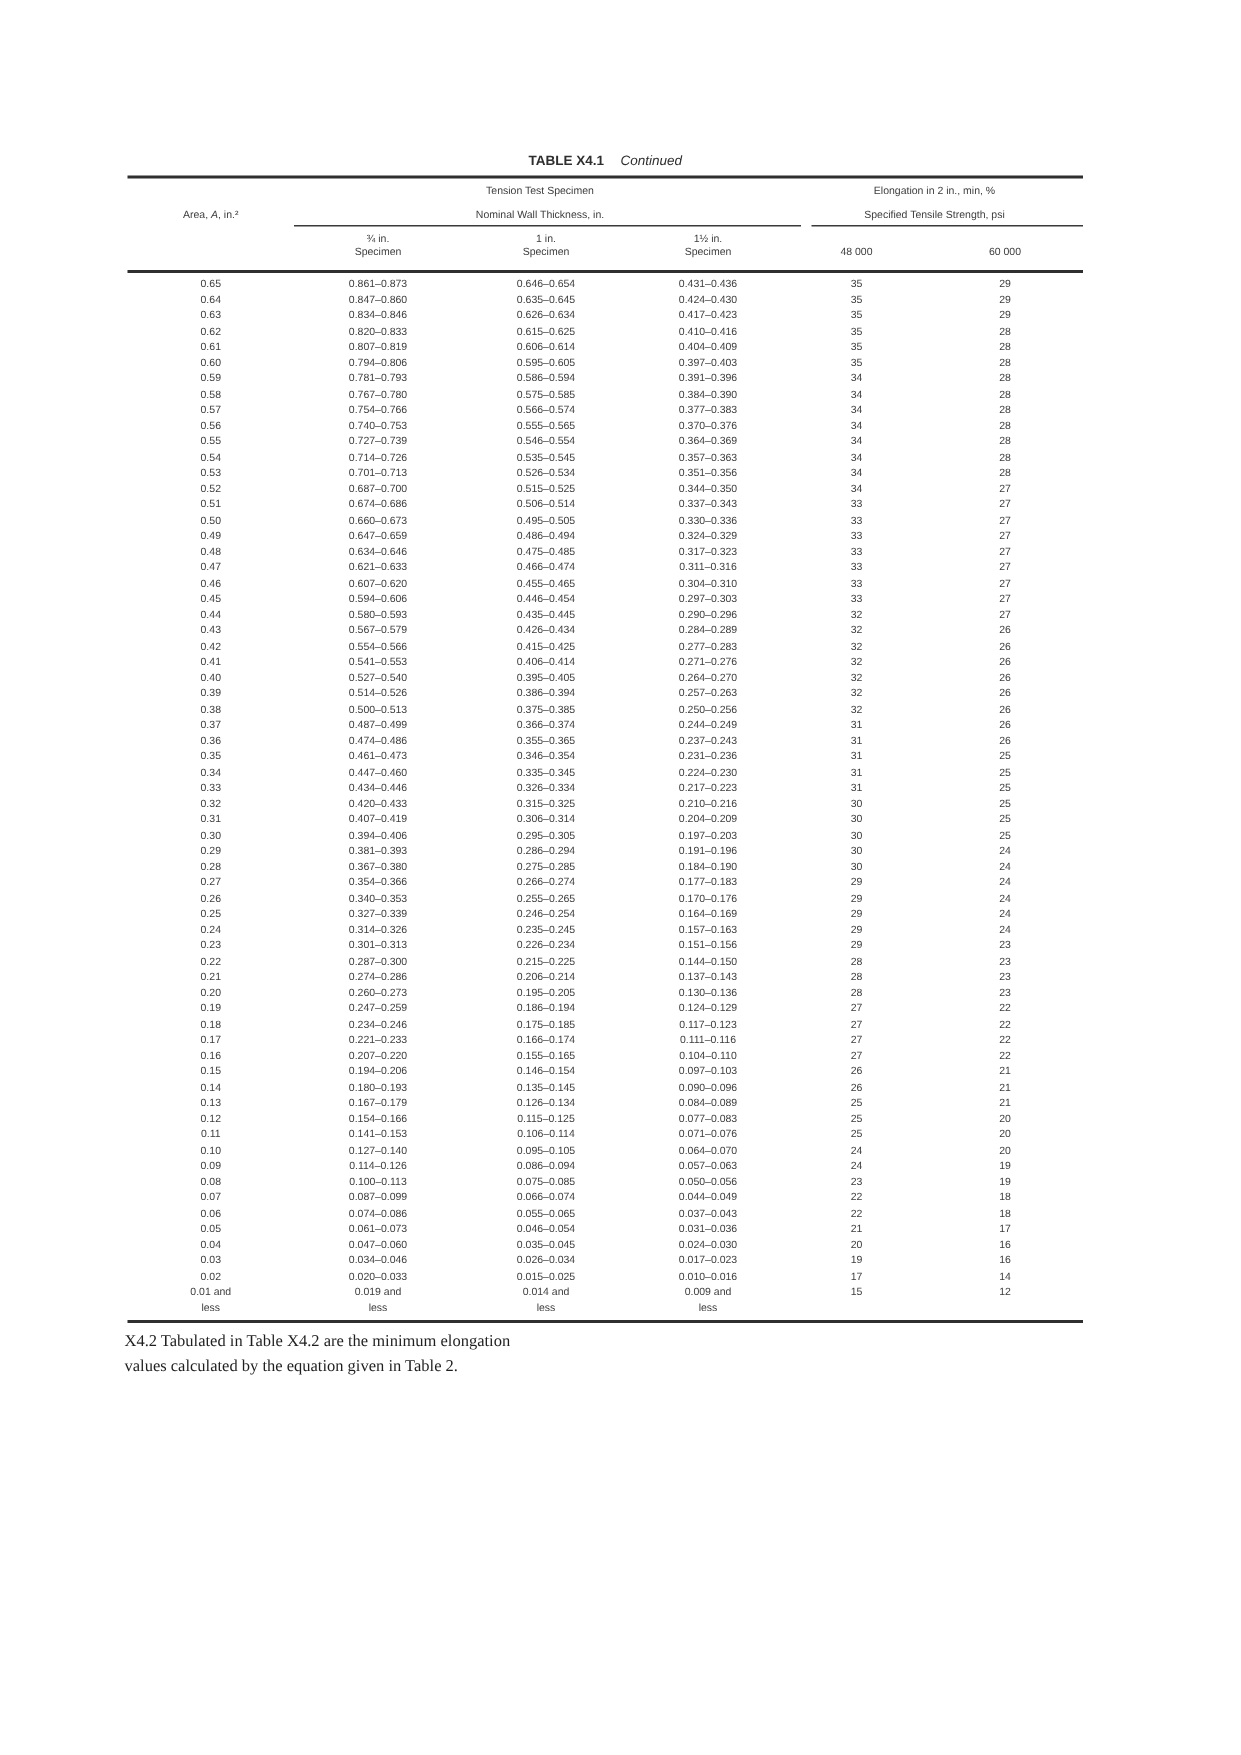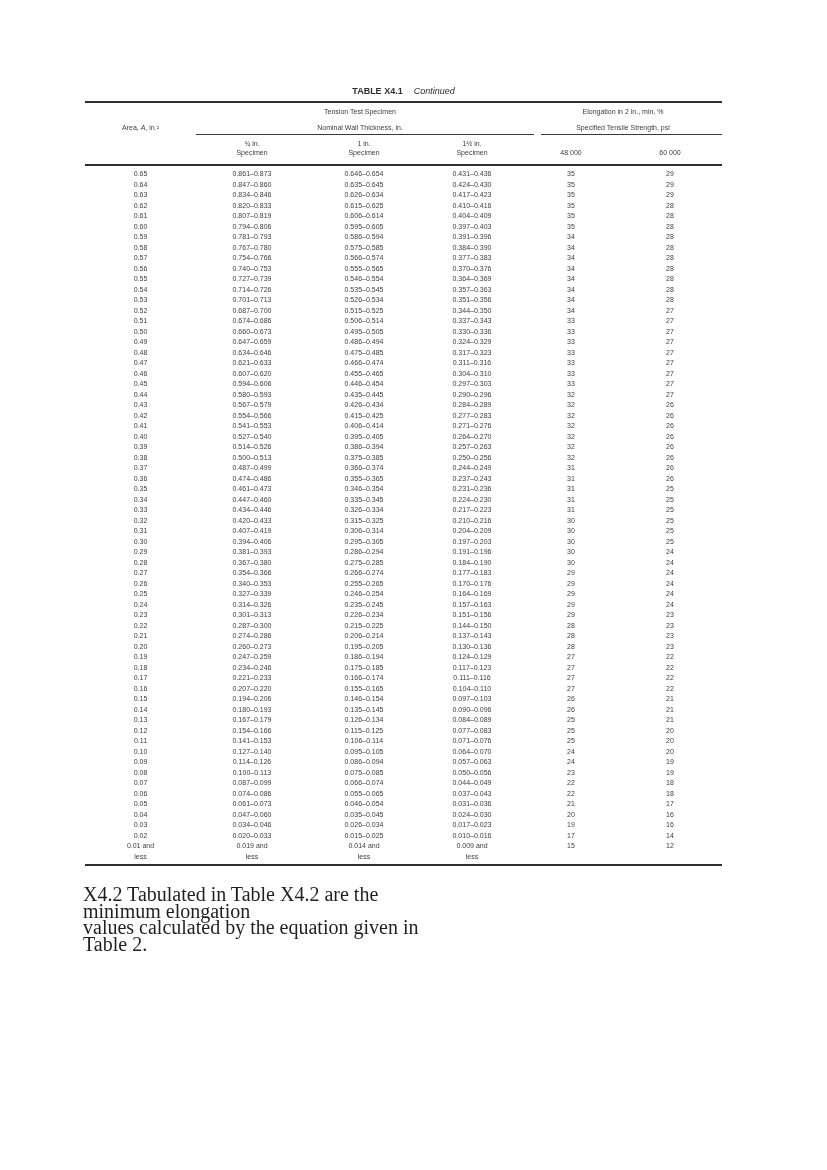--- a/index.html
+++ b/index.html
@@ -3,21 +3,21 @@
 <meta charset="utf-8">
 <style>
   html, body { margin:0; padding:0; }
   body {
     width:827px; height:1170px; background:#ffffff; position:relative;
     font-family:"Liberation Sans", sans-serif; color:#3d3d3d;
     -webkit-font-smoothing:antialiased;
   }
   .tblwrap { position:absolute; left:85px; top:85px; width:637px; }
 
-  .ttl { text-align:center; font-size:9px; line-height:12px; height:16px; color:#2e2e2e; }
+  .ttl { text-align:center; font-size:9px; line-height:12px; height:16px; color:#2e2e2e;margin-top:16px; }
   .ttl .t-b { font-weight:bold; }
   .ttl .t-i { font-style:italic; margin-left:11px; }
 
   .hdr {
     position:relative; display:grid;
     grid-template-columns:111px 112px 112px 104px 94px 104px;
     grid-template-rows:16px 16px 29px;
     border-top:2px solid #2f2f2f; border-bottom:2px solid #2f2f2f;
     font-size:7px;
   }
@@ -38,21 +38,21 @@
   .trow {
     display:grid;
     grid-template-columns:111px 112px 112px 104px 94px 104px;
   }
   .tcell {
     text-align:center; font-size:7px; line-height:10.5px; white-space:pre-line;
   }
 
   .footnote {
     position:absolute; left:83px; top:886px; width:360px;
-    font-family:"Liberation Serif", serif; font-size:20px; line-height:16.5px;
+    font-family:"Liberation Serif", serif; font-size:11px; line-height:16.5px;
     color:#1f1f1f; white-space:pre-line;
   }
 </style>
 </head>
 <body>
 
 <div class="tblwrap">
 
   <div class="ttl">
     <span class="t-b">TABLE X4.1</span><span class="t-i">Continued</span>

